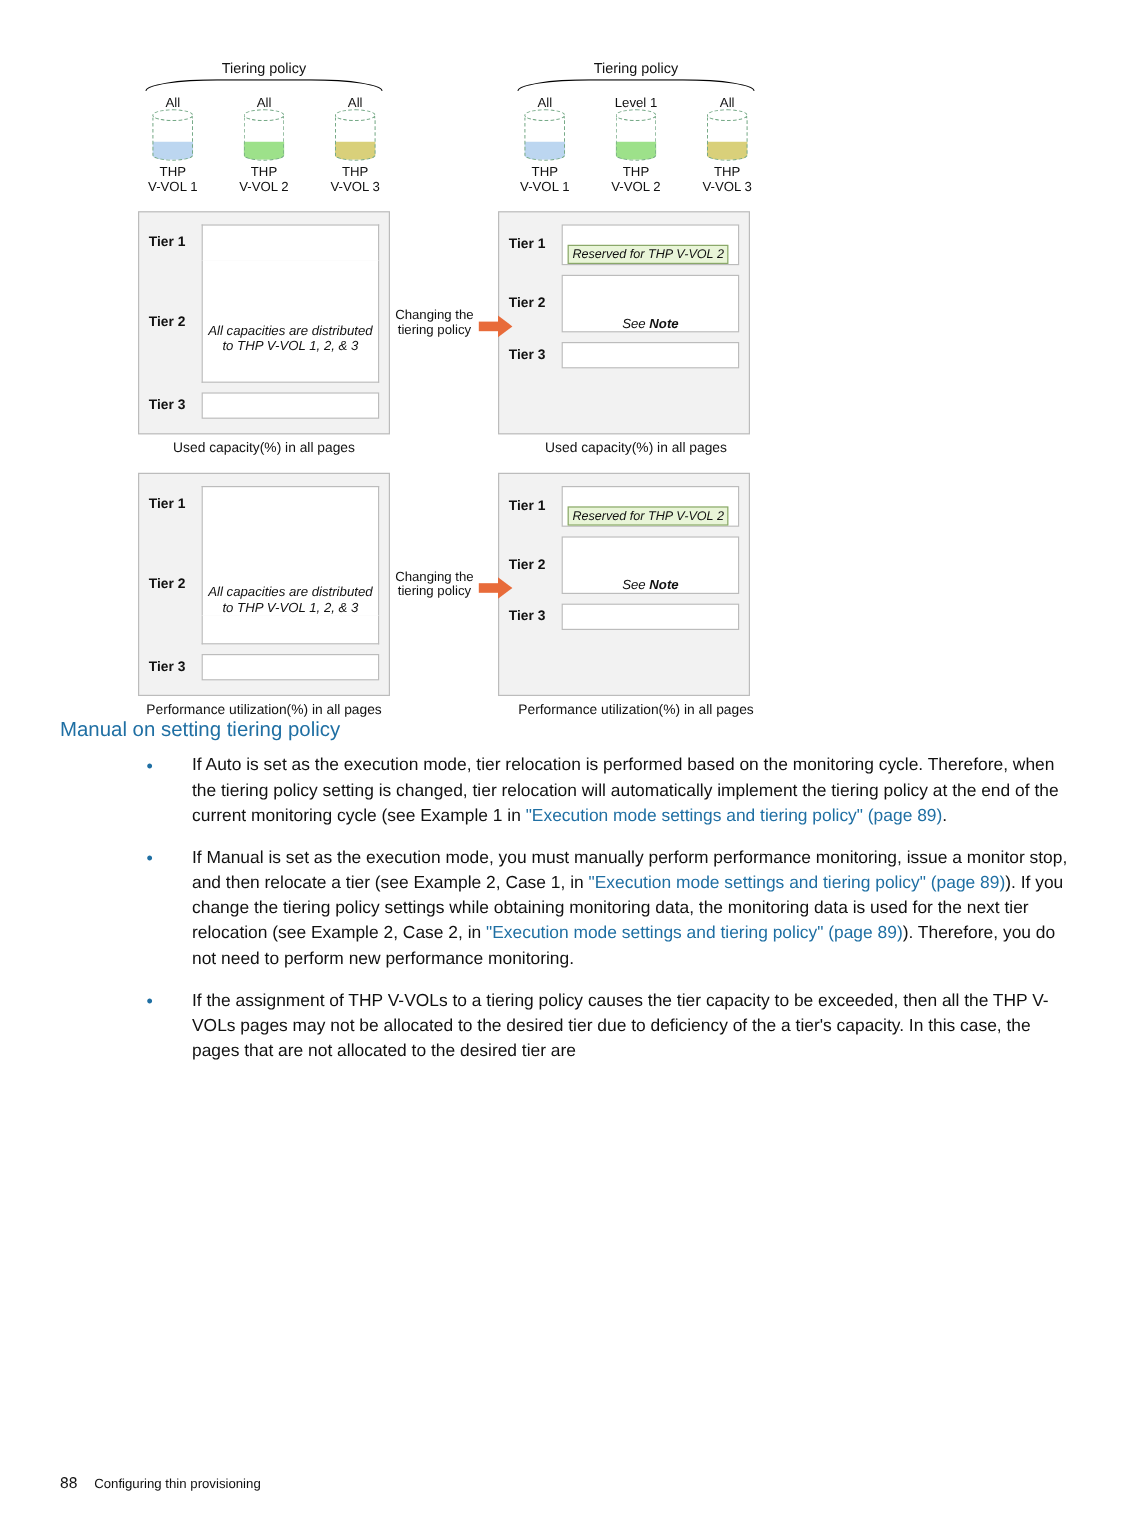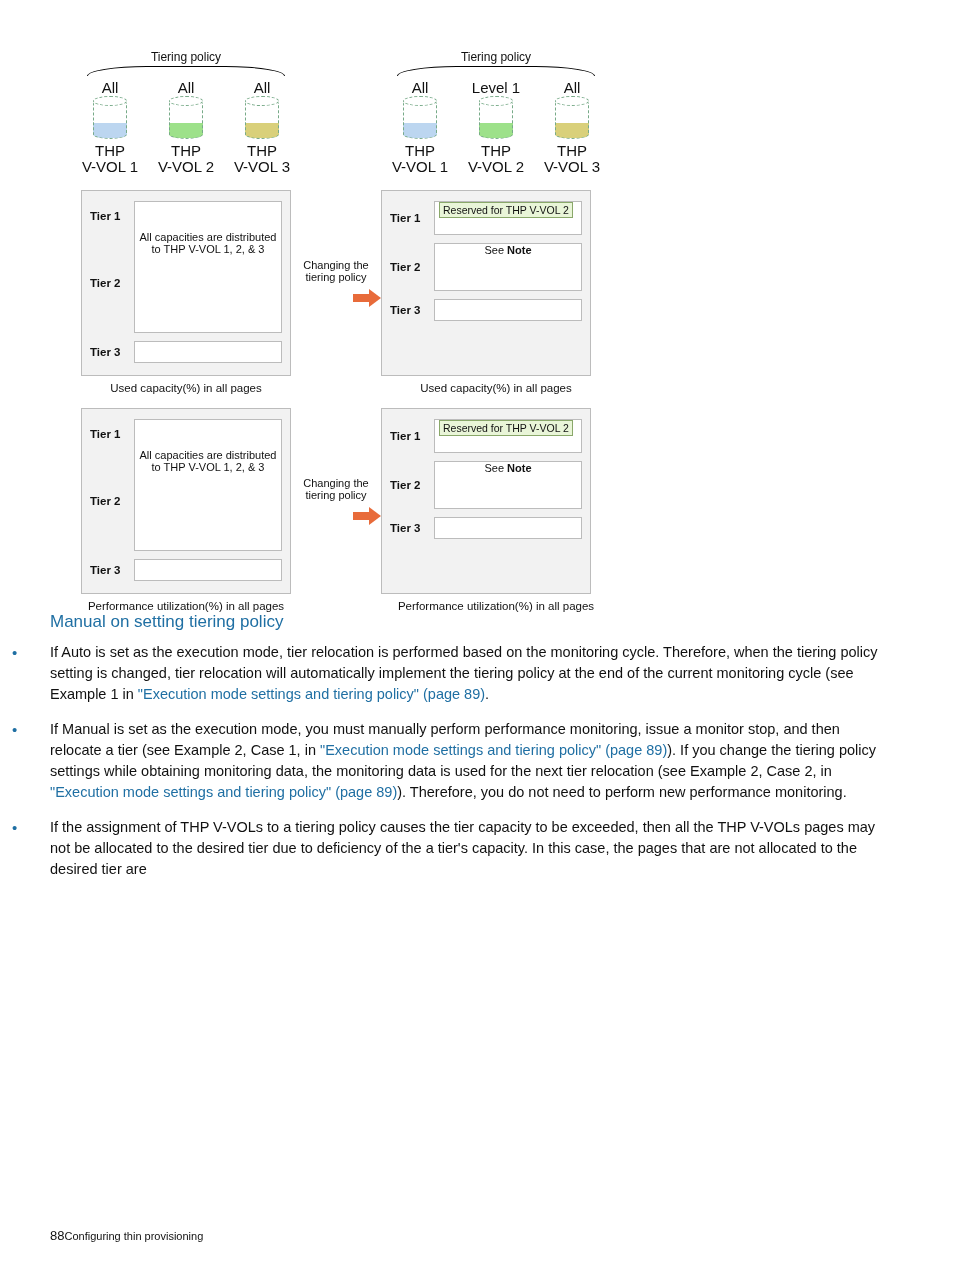--- a/index.html
+++ b/index.html
@@ -7,36 +7,36 @@
     font-family: Arial, Helvetica, sans-serif;
     font-size: 14.5px;
     color: #111;
     width: 954px;
     height: 1271px;
     position: relative;
     background: #fff;
     padding: 50px 50px 30px 50px;
   }
   .diagram-area {
-    margin-left: 31px;
+    margin-left: 65px;
     width: 520px;
   }
   .policy-row { display: flex; justify-content: space-between; }
   .policy-group { width: 210px; text-align: center; }
   .policy-title { font-size: 12px; margin-bottom: 2px; }
   .bracket {
     height: 10px;
     border-top: 1px solid #000;
     border-left: 1px solid #000;
     border-right: 1px solid #000;
     border-radius: 60px 60px 0 0 / 10px 10px 0 0;
     margin: 0 6px 4px 6px;
   }
   .vols { display: flex; justify-content: space-between; }
-  .vol { width: 58px; font-size: 15px; line-height: 1.1; }
+  .vol { width: 58px; font-size: 11px; line-height: 1.1; }
   .vol .label { margin-bottom: 2px; }
   .cyl {
     width: 34px; height: 40px; margin: 2px auto 4px auto;
     border: 1px dashed #7a8;
     border-radius: 50% / 12%;
     position: relative;
     background: linear-gradient(to bottom, #fff 0%, #fff 60%, var(--fill,#ddd) 60%, var(--fill,#ddd) 100%);
   }
   .cyl::before {
     content: ""; position: absolute; left: -1px; right: -1px; top: -4px; height: 8px;
@@ -46,29 +46,29 @@
   .tierbox {
     width: 210px; flex: 0 0 210px;
     border: 1px solid #bcbcbc;
     background: #f2f2f2;
     padding: 10px 8px 4px 8px;
   }
   .tierbox .row { display: flex; align-items: center; margin-bottom: 8px; }
   .tierbox .tl { width: 44px; font-size: 11.5px; font-weight: bold; }
   .tierbar {
     flex: 1; height: 34px; background: #fff; border: 1px solid #bcbcbc;
-    display: flex; align-items: flex-start; justify-content: center;
-    font-size: 11px; text-align: center; line-height: 1.15;
+    display: flex; align-items: flex-end; justify-content: center;
+    font-size: 11px; text-align: center; line-height: 1.15; font-style: italic;
   }
   .tierbar.wide { height: 78px; }
   .tierbar.small { height: 22px; }
   .resv { background: #e9f5d8; border: 1px solid #8aa86a; font-size: 10.5px; padding: 1px 3px; }
   .between {
-    width: 90px; flex: 0 0 90px; display: flex; flex-direction: column;
-    align-items: flex-end; justify-content: center; font-size: 11px; text-align: center;
+    width: 90px; flex: 0 0 90px; display: flex; flex-direction: row;
+    align-items: center; justify-content: center; font-size: 11px; text-align: center;
   }
   .arrow {
     width: 28px; height: 18px; margin-top: 6px; position: relative;
   }
   .arrow::before {
     content: ""; position: absolute; left: 0; top: 5px; width: 16px; height: 8px;
     background: #e86b3a;
   }
   .arrow::after {
     content: ""; position: absolute; left: 16px; top: 0; width: 0; height: 0;
@@ -80,29 +80,29 @@
   .caprow { display: flex; justify-content: space-between; }
   .caprow .spacer { width: 90px; flex: 0 0 90px; }
   .note-block { font-size: 12px; margin: 22px 0 14px 80px; width: 440px; line-height: 1.35; }
 
   h3.section {
     color: #1f6fa3;
     font-weight: normal;
     font-size: 17px;
     margin-bottom: 10px;
   }
-  ul.body { list-style: none; margin-right: 10px; }
+  ul.body { list-style: none; margin-left: 110px; margin-right: 10px; }
   ul.body > li { position: relative; margin-bottom: 14px; line-height: 1.45; }
   ul.body > li::before {
     content: "•"; color: #1f6fa3; position: absolute; left: -38px; top: 0; font-size: 15px;
   }
   a.link { color: #1f6fa3; text-decoration: none; }
   .footer {
     position: absolute; left: 50px; bottom: 28px; font-size: 13px;
-    display: flex; align-items: baseline; 
+    display: flex; align-items: baseline; gap: 14px;
   }
   .footer .pnum { font-size: 13px; }
   .footer .ptitle { font-size: 11px; }
 </style>
 </head>
 <body>
 
 <div class="diagram-area">
 
   <div class="policy-row">

